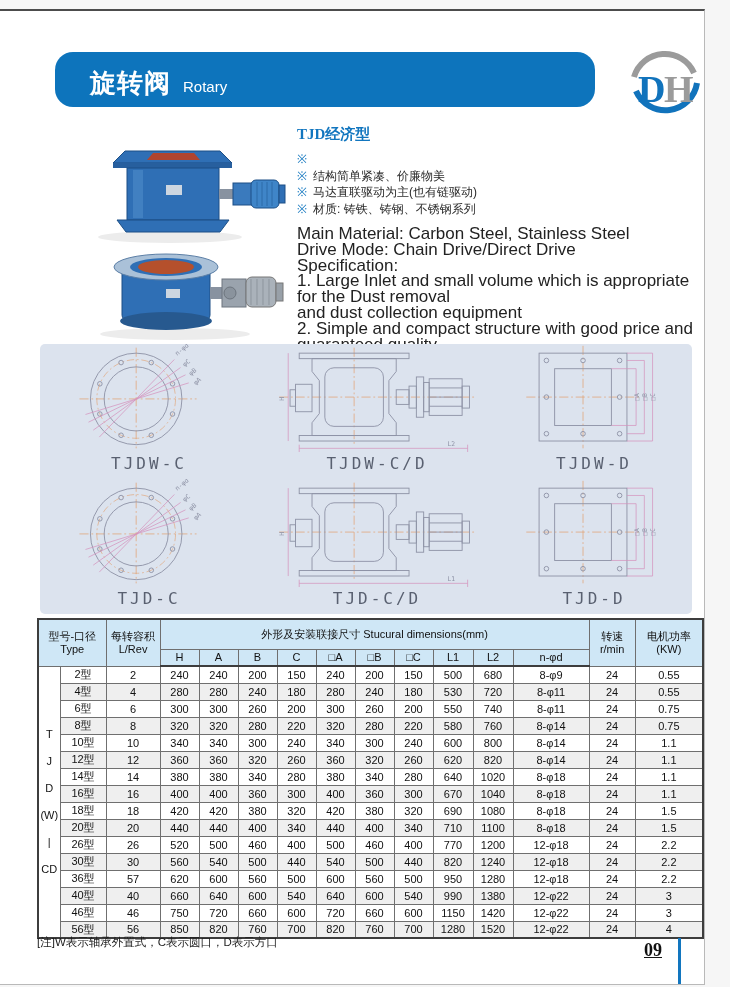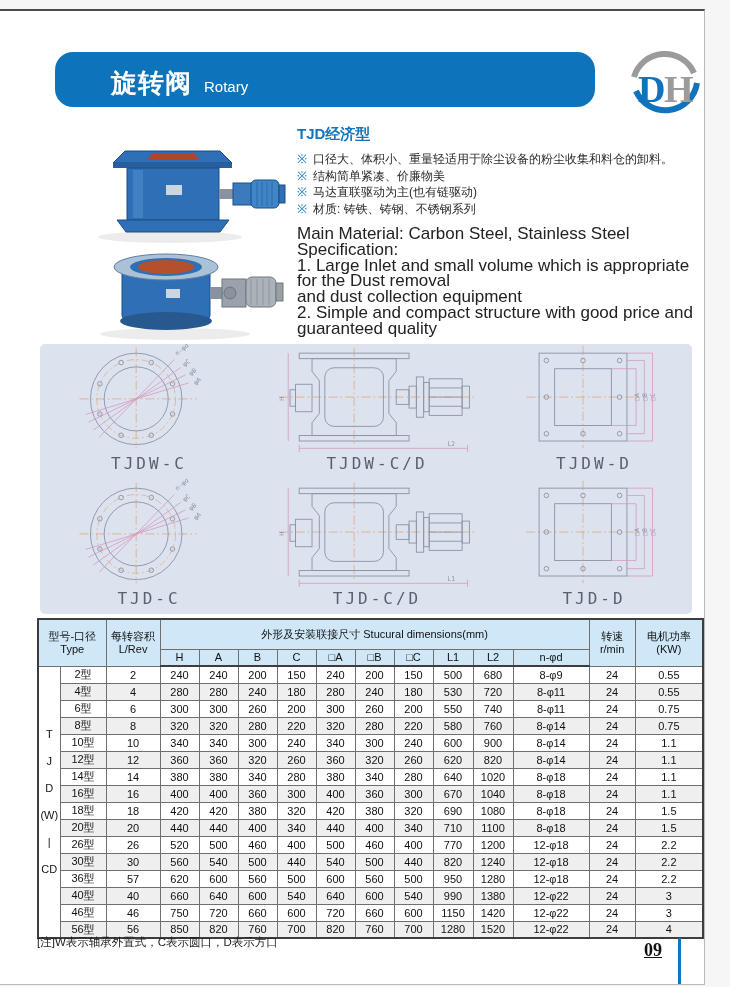--- a/index.html
+++ b/index.html
@@ -3,33 +3,33 @@
 <meta charset="utf-8">
 <style>
   * { box-sizing: border-box; margin: 0; padding: 0; }
   html,body { width:730px; height:987px; }
   body { background:#f6f6f6; font-family:"Liberation Sans",sans-serif; position:relative; overflow:hidden; }
   .page { position:absolute; left:0; top:9px; width:705px; height:976px; background:#fff;
           border-top:2px solid #4c4c4c; border-right:1px solid #b9b9b9; border-bottom:1px solid #b9b9b9; }
 
   
   .banner { position:absolute; left:55px; top:41px; width:540px; height:55px; background:#0d74bc;
-            border-radius:18px; display:flex; align-items:baseline; padding:14px 0 0 56px; color:#fff; }
+            border-radius:18px; display:flex; align-items:baseline; padding:14px 0 0 35px; color:#fff; }
   .banner .cn { font-size:26px; font-weight:bold; letter-spacing:1px; }
   .banner .en { font-size:15px; margin-left:12px; }
 
   .logo { position:absolute; left:620px; top:38px; width:90px; height:76px; }
 
   
   .photo { position:absolute; left:70px; width:220px; height:110px; }
   .photo1 { top:126px; } .photo2 { top:226px; }
 
   
   .intro { position:absolute; left:297px; top:114px; width:404px; }
-  .h-blue { color:#1276bf; font-size:15px; font-weight:bold; }
+  .h-blue { color:#1276bf; font-size:15px; font-weight:bold;font-family:Liberation Serif, serif; }
   .bullets { margin-top:7px; margin-bottom:9px; }
   .bullet { display:flex; gap:6px; font-size:12px; color:#2b2b2b; line-height:16.5px; }
   .bullet .mark { color:#1276bf; flex:0 0 auto; }
   .en-lines { margin-top:5px; }
   .en-line { font-size:17px; color:#222; line-height:15.8px; }
 
   
   .panel { position:absolute; left:40px; top:333px; width:652px; height:270px; background:#dce3ee;
            border-radius:5px; display:grid; grid-template-columns:218px 238px 196px; grid-template-rows:135px 135px; }
   .dcell { display:flex; flex-direction:column; align-items:center; justify-content:flex-end; padding-bottom:6px; }
@@ -111,37 +111,37 @@
     <line x1="193" y1="42" x2="193" y2="68" stroke="#8d959d"></line>
     <line x1="199" y1="42" x2="199" y2="68" stroke="#8d959d"></line>
     <rect x="206" y="46" width="7" height="18" fill="#98a0a8" stroke="#777"></rect>
   </svg>
 
   <div class="intro">
     <div class="h-blue">TJD经济型</div>
     <div class="bullets">
         <div class="bullet">
           <span class="mark">※</span>
-          <span>口径大、体积小、重量轻适用于除尘设备的粉尘收集和料仓的卸料。</span>
         </div>
         <div class="bullet">
           <span class="mark">※</span>
           <span>结构简单紧凑、价廉物美</span>
         </div>
         <div class="bullet">
           <span class="mark">※</span>
           <span>马达直联驱动为主(也有链驱动)</span>
         </div>
         <div class="bullet">
           <span class="mark">※</span>
           <span>材质: 铸铁、铸钢、不锈钢系列</span>
         </div>
       </div>
     <div class="en-lines">
         <div class="en-line">Main Material: Carbon Steel, Stainless Steel</div>
+        <div class="en-line">Drive Mode: Chain Drive/Direct Drive</div>
         <div class="en-line">Specification:</div>
         <div class="en-line">1. Large Inlet and small volume which is appropriate for the Dust removal</div>
         <div class="en-line">and dust collection equipment</div>
         <div class="en-line">2. Simple and compact structure with good price and guaranteed quality</div>
       </div>
   </div>
 
   <div class="panel">
 
     <div class="dcell">
@@ -435,21 +435,21 @@
           <td>10型</td>
           <td>10</td>
           <td>340</td>
           <td>340</td>
           <td>300</td>
           <td>240</td>
           <td>340</td>
           <td>300</td>
           <td>240</td>
           <td>600</td>
-          <td>900</td>
+          <td>800</td>
           <td>8-φ14</td>
           <td>24</td>
           <td>1.1</td>
         </tr>
         <tr>
           <td>12型</td>
           <td>12</td>
           <td>360</td>
           <td>360</td>
           <td>320</td>

